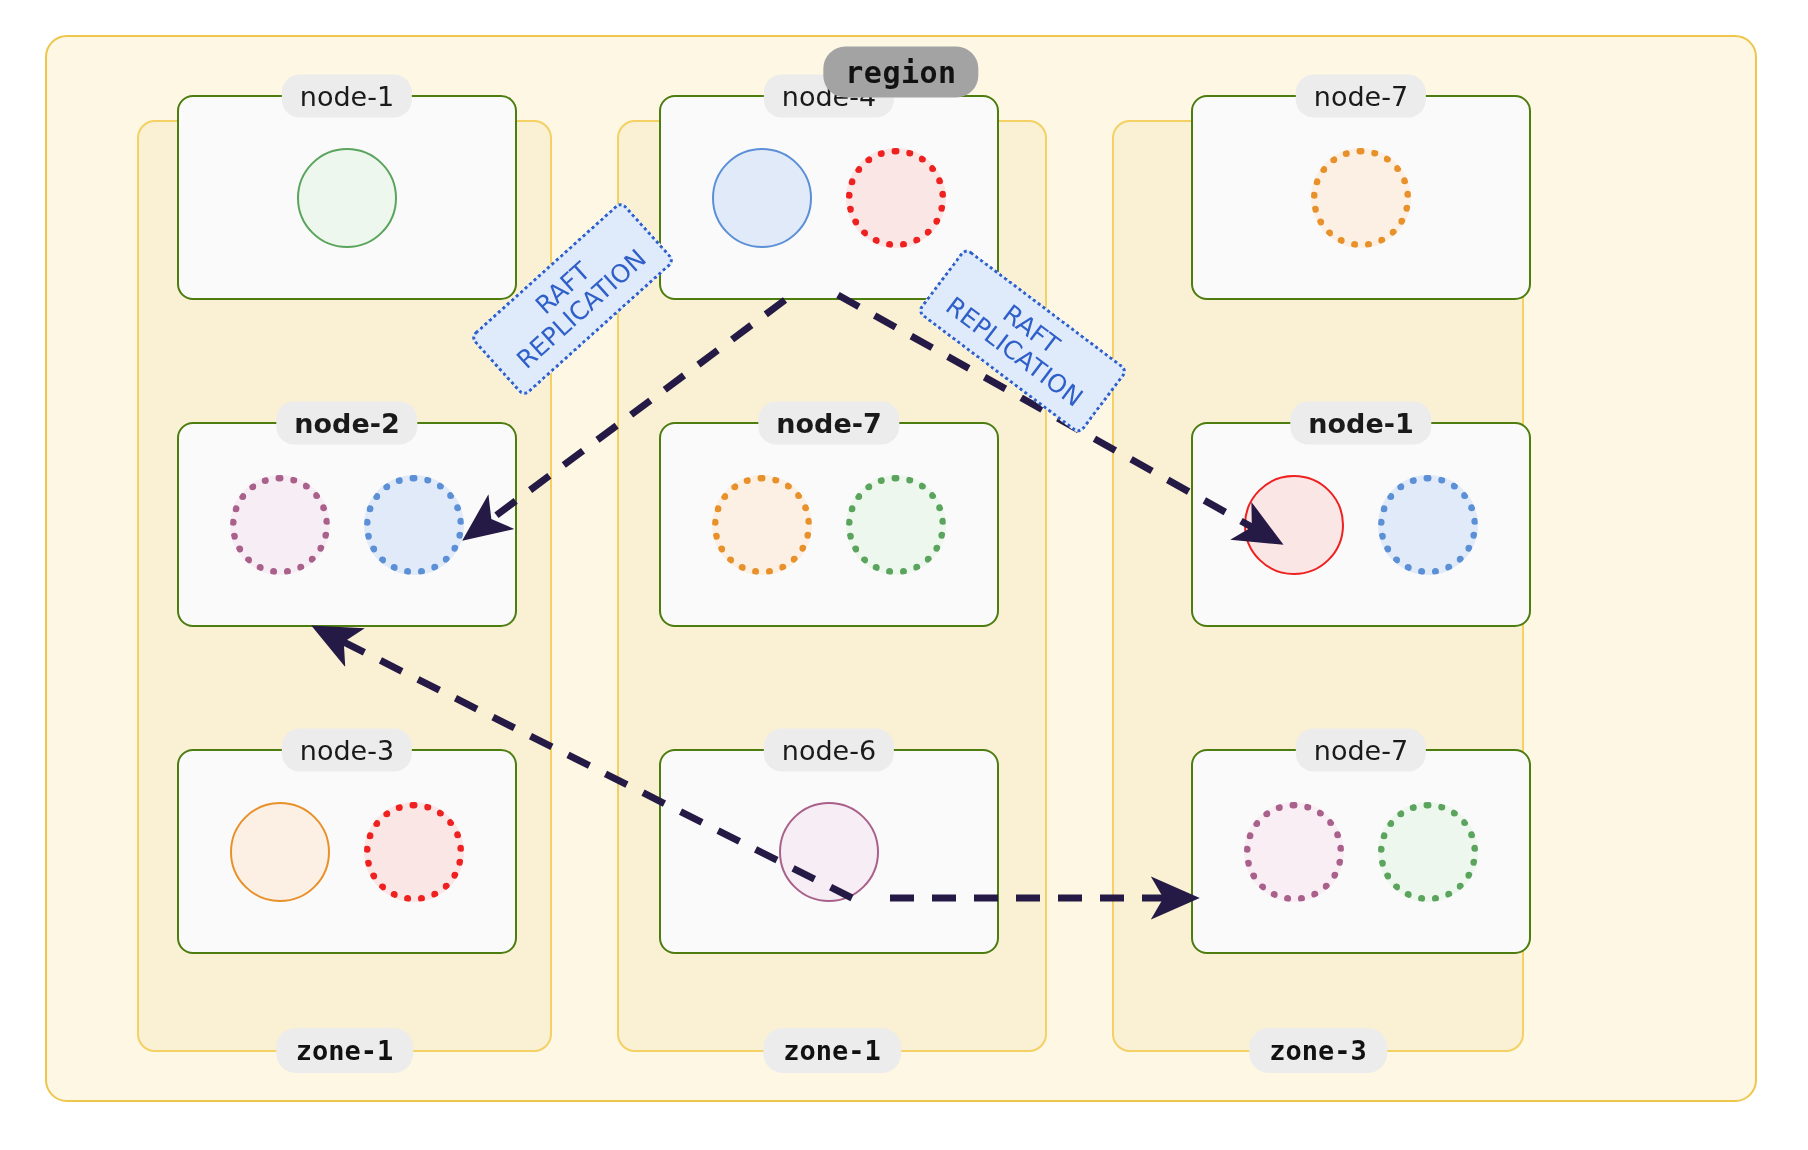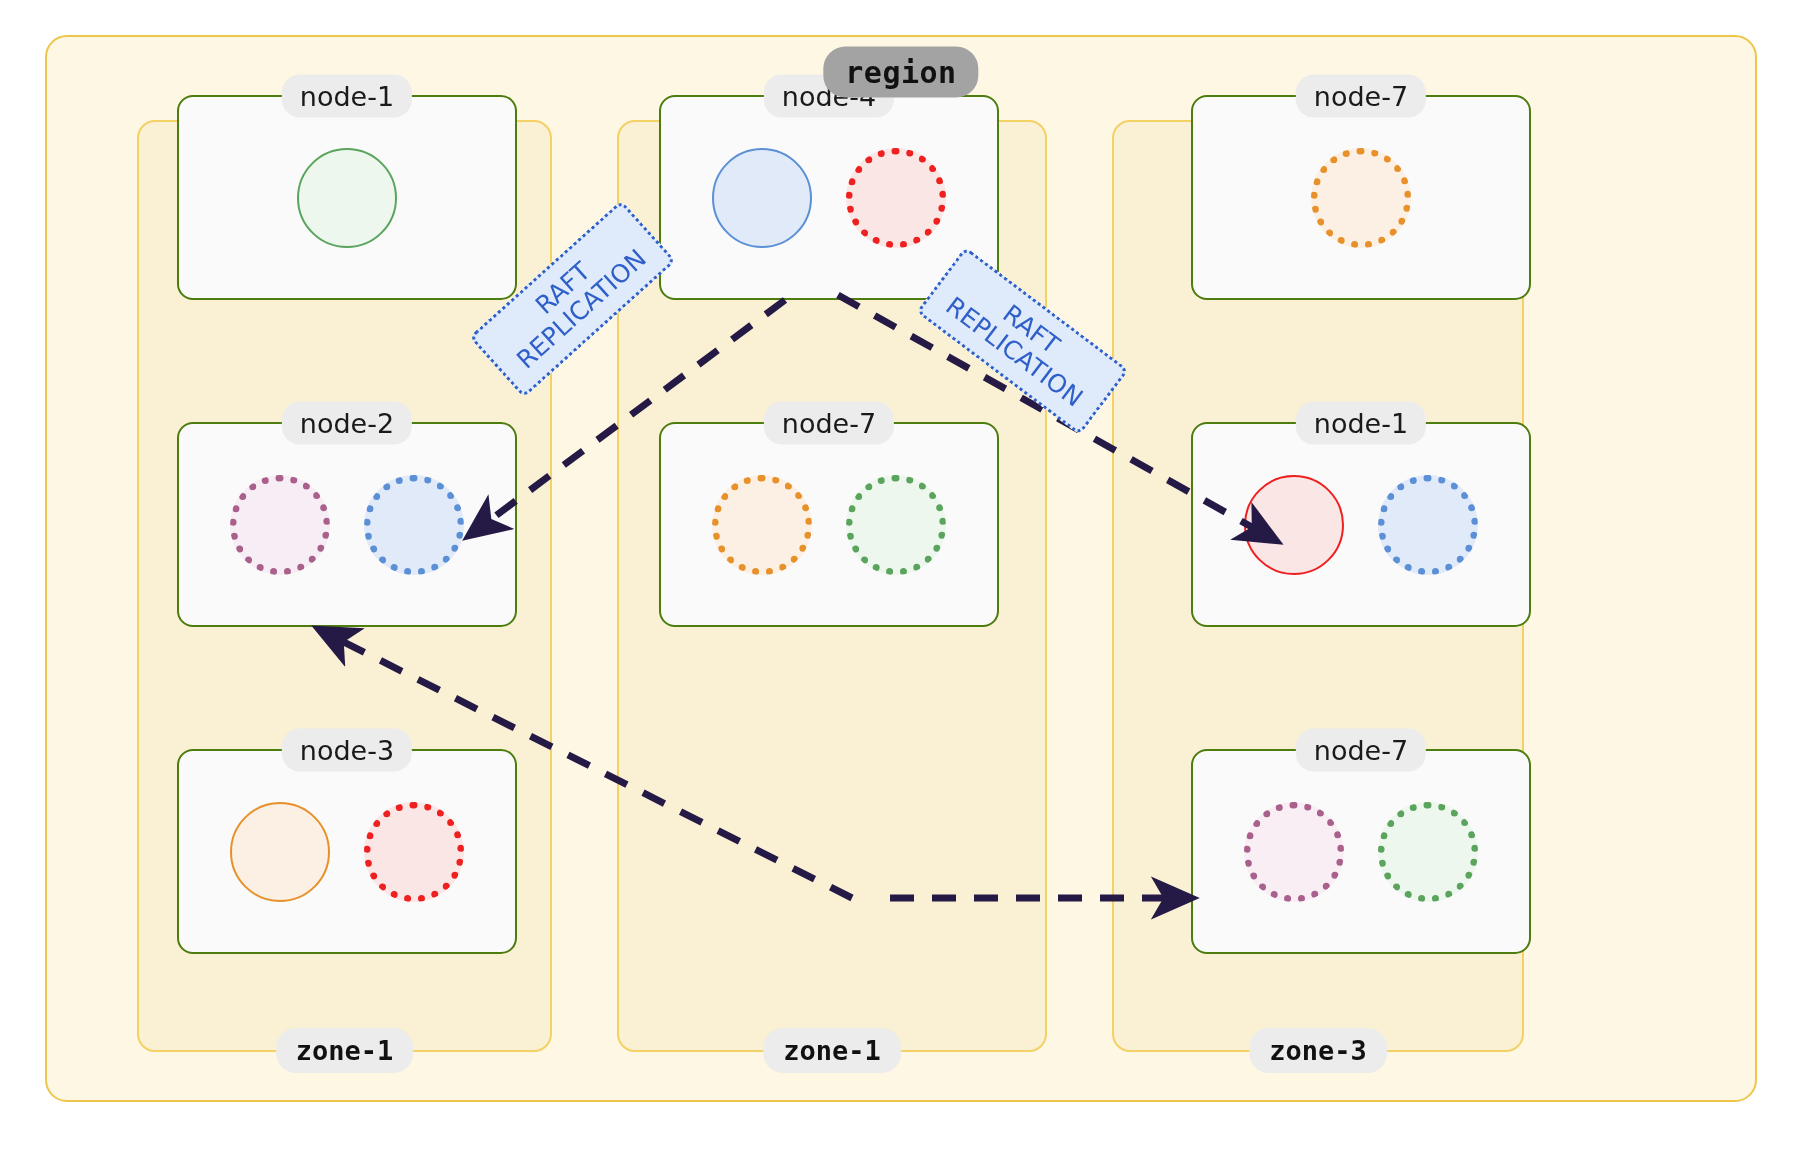--- a/index.html
+++ b/index.html
@@ -108,21 +108,21 @@
     left: 0; right: 0;
     top: 0; bottom: 0;
     display: flex;
     align-items: center;
     justify-content: center;
     gap: 34px;
   }
 
   
   .row-1 { top: 58px; }
-  .row-2 { top: 385px; }
+  .row-2 { top: 385px; font-weight: bold; }
   .row-3 { top: 712px; }
 
   
   .col-1 { left: 130px; width: 340px; }
   .col-2 { left: 612px; width: 340px; }
   .col-3 { left: 1144px; width: 340px; }
 
   
   .shard {
     width: 100px;
@@ -230,20 +230,26 @@
     </div>
 
     <div class="node col-2 row-2">
       <div class="node-label">node-7</div>
       <div class="node-body">
         <div class="shard dotted c-orange"></div>
         <div class="shard dotted c-green"></div>
       </div>
     </div>
 
+    <div class="node col-2 row-3">
+      <div class="node-label">node-6</div>
+      <div class="node-body">
+        <div class="shard solid c-purple"></div>
+      </div>
+    </div>
 
     <div class="node col-3 row-1">
       <div class="node-label">node-7</div>
       <div class="node-body">
         <div class="shard dotted c-orange"></div>
       </div>
     </div>
 
     <div class="node col-3 row-2">
       <div class="node-label">node-1</div>

